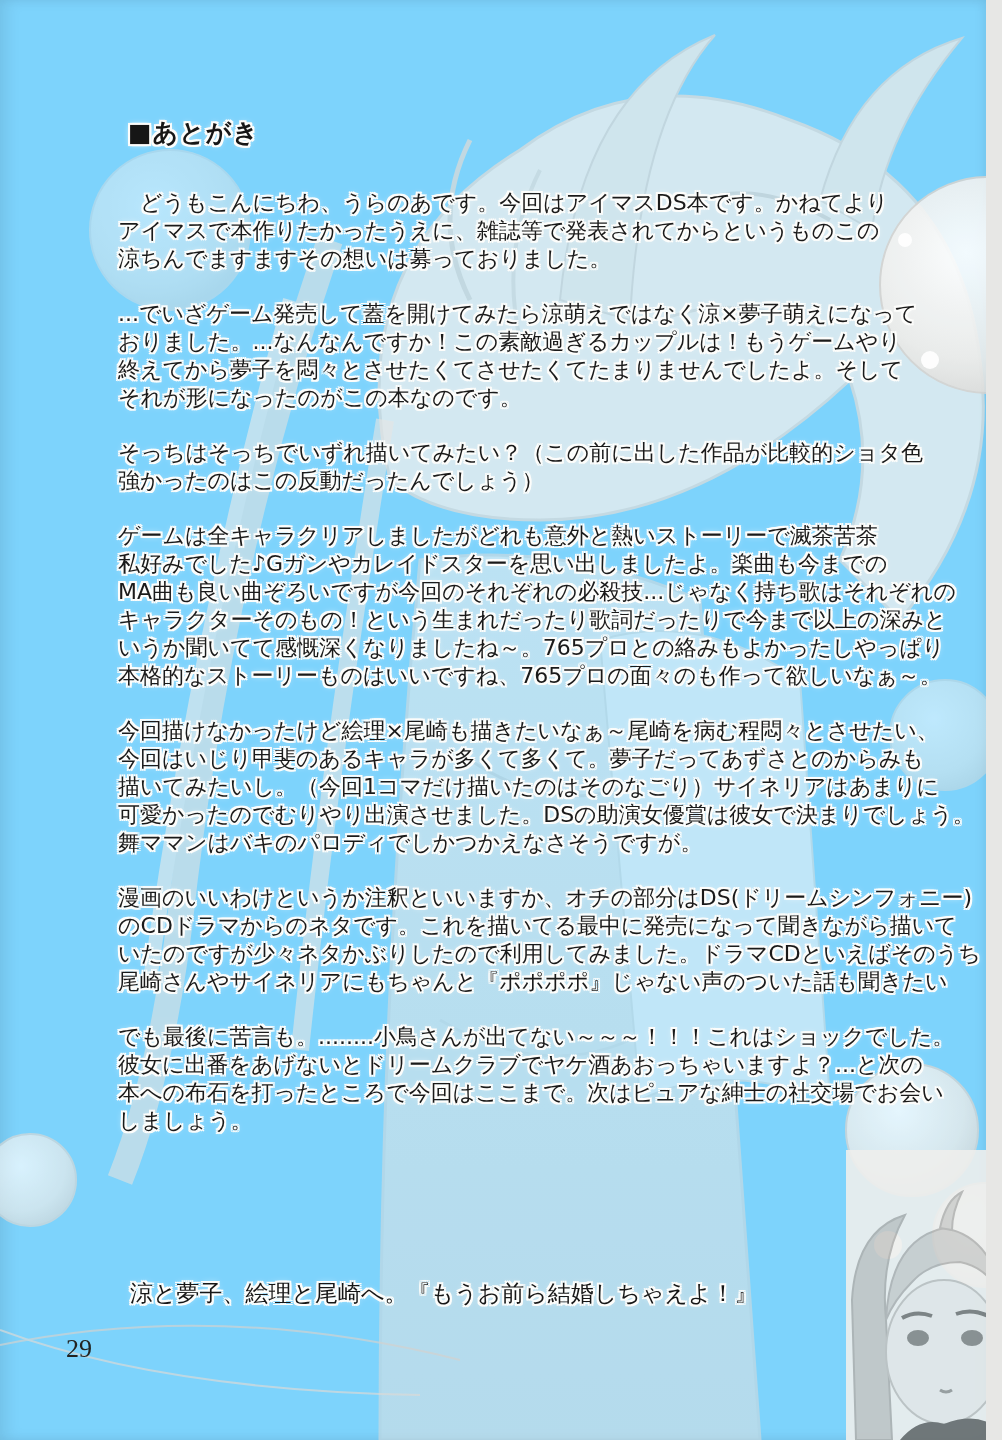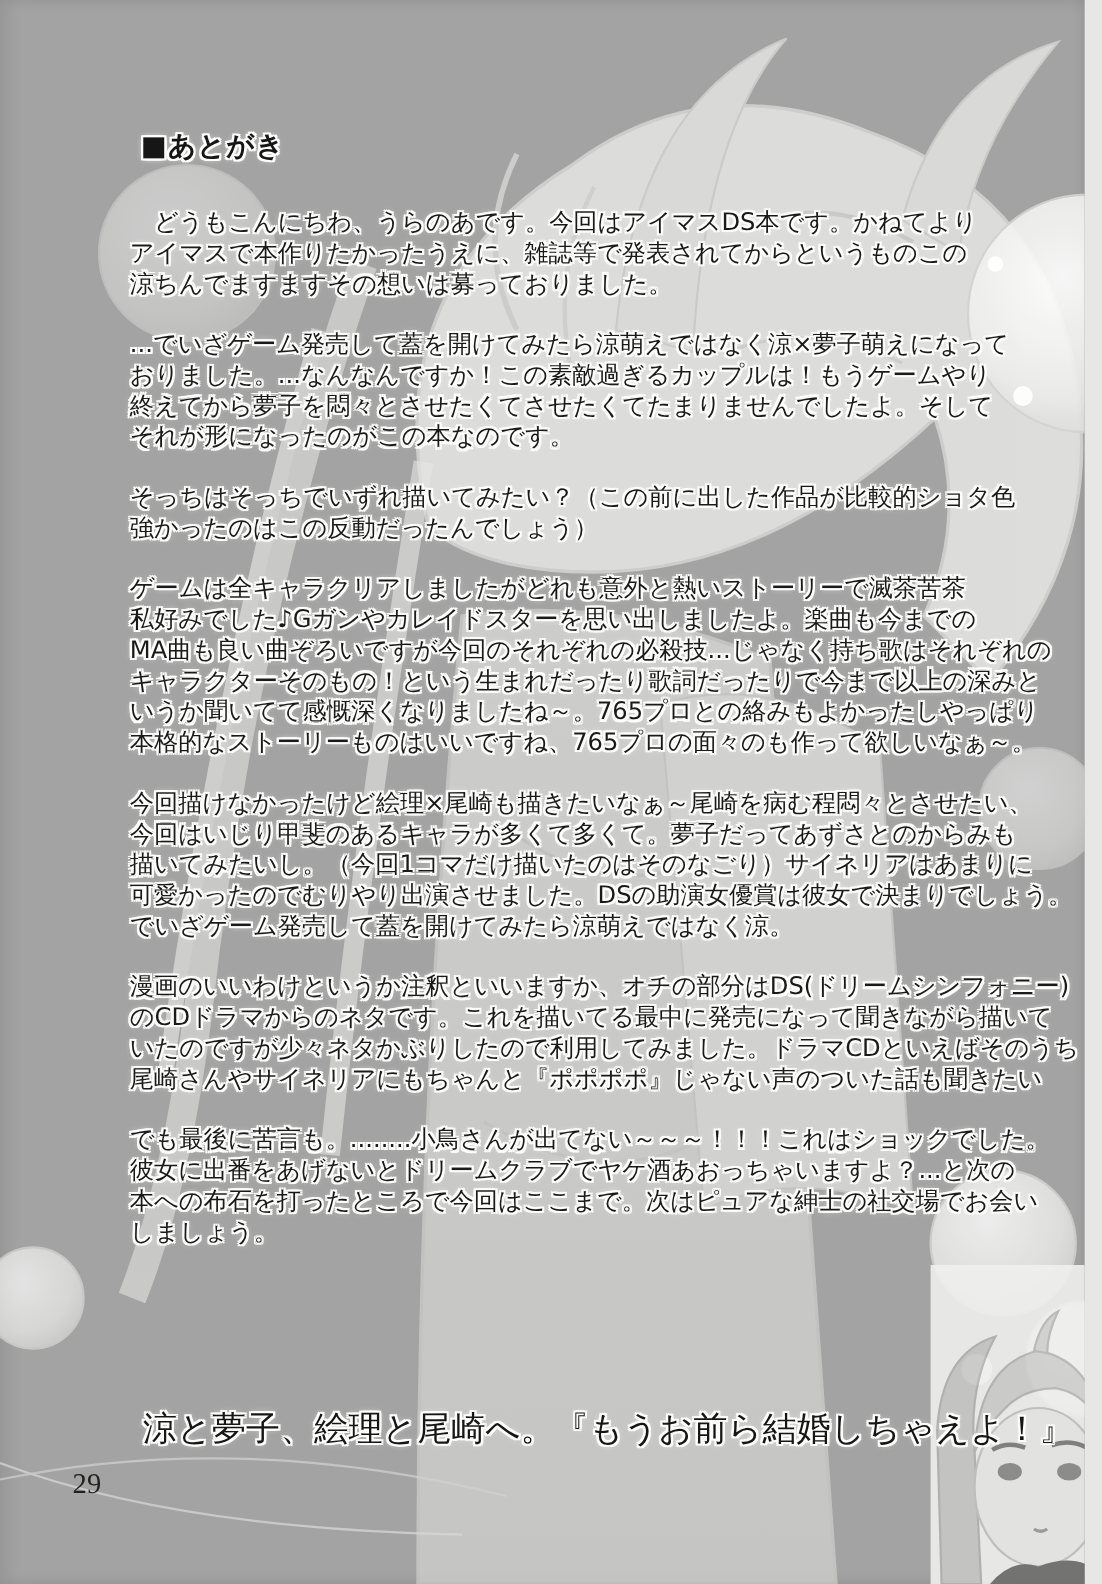--- a/index.html
+++ b/index.html
@@ -4,21 +4,21 @@
 <style>
   * { margin:0; padding:0; box-sizing:border-box; }
   html,body { width:1002px; height:1440px; }
   body {
     background:#e7e7e5;
     font-family:"DejaVu Sans", sans-serif;
   }
   .page {
     position:relative;
     width:986px; height:1440px;
-    background:#a3a3a3;
+    background:#7dd3fc;
     overflow:hidden;
     box-shadow: inset 8px 0 14px rgba(0,0,0,0.07), inset -4px 0 10px rgba(0,0,0,0.05);
   }
   .bg {
     position:absolute; left:0; top:0; width:1002px; height:1440px;
     pointer-events:none;
   }
   .halo {
     text-shadow:
       -2px -2px 0 #fdfdfb, 2px -2px 0 #fdfdfb,
@@ -37,21 +37,21 @@
     font-size:22px; line-height:28px; color:#1a1a1a;
   }
   .para { margin-bottom:27px; }
   .line { white-space:nowrap; }
   .signature {
     position:absolute; left:684px; top:1196px;
     font-size:23px; color:#1a1a1a; white-space:nowrap;
   }
   .dedication {
     position:absolute; left:130px; top:1278px;
-    font-size:31px; color:#161616; white-space:nowrap;font-family:Liberation Mono, monospace;
+    font-size:23px; color:#161616; white-space:nowrap;font-family:Liberation Mono, monospace;
   }
   .page-number {
     position:absolute; left:66px; top:1334px;
     font-size:26px; color:#222220;font-family:Liberation Serif, serif;
   }
 </style>
 </head>
 <body>
 
 <div class="page">
@@ -148,21 +148,21 @@
         <div class="line">MA曲も良い曲ぞろいですが今回のそれぞれの必殺技...じゃなく持ち歌はそれぞれの</div>
         <div class="line">キャラクターそのもの！という生まれだったり歌詞だったりで今まで以上の深みと</div>
         <div class="line">いうか聞いてて感慨深くなりましたね～。765プロとの絡みもよかったしやっぱり</div>
         <div class="line">本格的なストーリーものはいいですね、765プロの面々のも作って欲しいなぁ～。</div>
       </div>
       <div class="para">
         <div class="line">今回描けなかったけど絵理×尾崎も描きたいなぁ～尾崎を病む程悶々とさせたい、</div>
         <div class="line">今回はいじり甲斐のあるキャラが多くて多くて。夢子だってあずさとのからみも</div>
         <div class="line">描いてみたいし。（今回1コマだけ描いたのはそのなごり）サイネリアはあまりに</div>
         <div class="line">可愛かったのでむりやり出演させました。DSの助演女優賞は彼女で決まりでしょう。</div>
-        <div class="line">でいざゲーム発売して蓋を開けてみたら涼萌えではなく涼。</div>
+        <div class="line">舞ママンはバキのパロディでしかつかえなさそうですが。</div>
       </div>
       <div class="para">
         <div class="line">漫画のいいわけというか注釈といいますか、オチの部分はDS(ドリームシンフォニー)</div>
         <div class="line">のCDドラマからのネタです。これを描いてる最中に発売になって聞きながら描いて</div>
         <div class="line">いたのですが少々ネタかぶりしたので利用してみました。ドラマCDといえばそのうち</div>
         <div class="line">尾崎さんやサイネリアにもちゃんと『ポポポポ』じゃない声のついた話も聞きたい</div>
       </div>
       <div class="para">
         <div class="line">でも最後に苦言も。........小鳥さんが出てない～～～！！！これはショックでした。</div>
         <div class="line">彼女に出番をあげないとドリームクラブでヤケ酒あおっちゃいますよ？...と次の</div>

